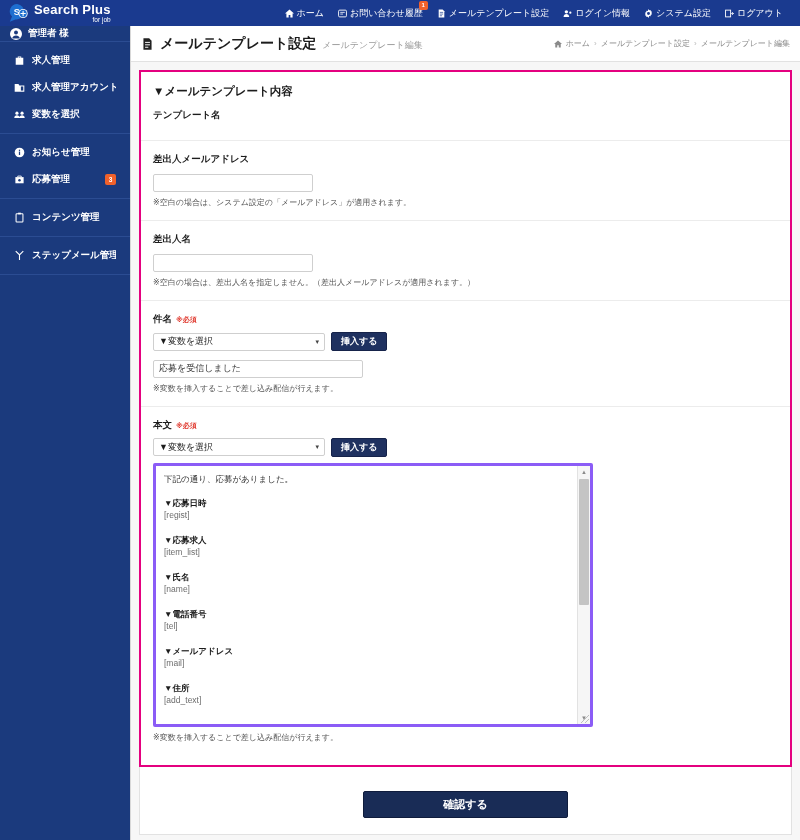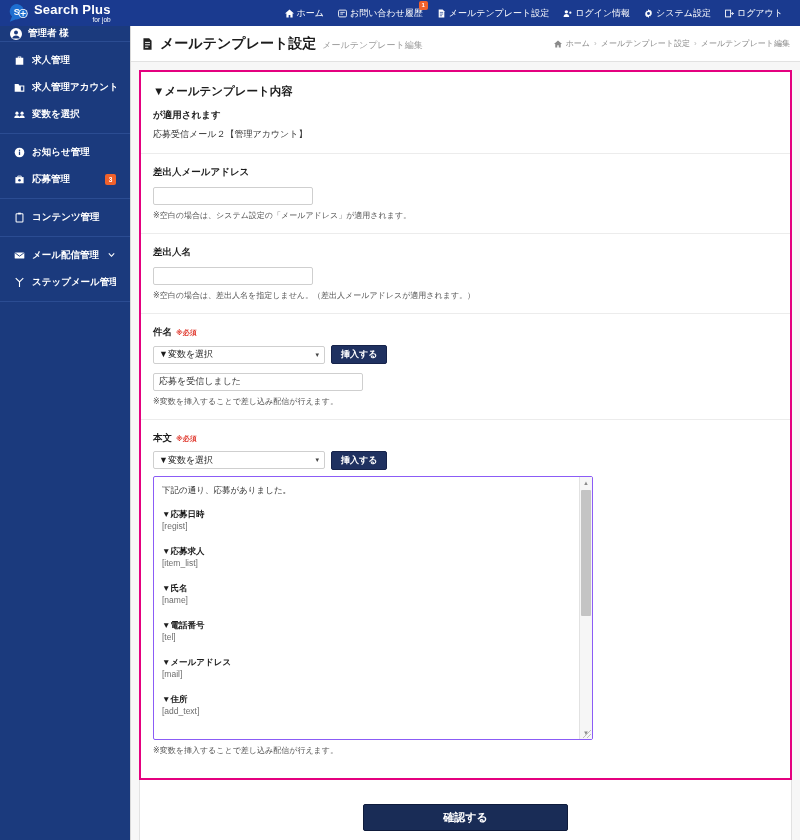--- a/index.html
+++ b/index.html
@@ -131,21 +131,21 @@
   }
   .insert-btn {
     background: #1f3160; color: #ffffff; font-size: 9px; font-weight: bold;
     border: 1px solid #16234a; border-radius: 2px;
     height: 19px; padding: 0 9px; cursor: pointer; line-height: 17px;
     font-family: "Liberation Sans", sans-serif;
   }
 
   .body-area {
     position: relative; width: 440px; height: 264px;
-    border: 1px solid #8b5cf6; border-radius: 2px; background: #fff;
+    border: 3px solid #8b5cf6; border-radius: 2px; background: #fff;
     overflow: hidden;
   }
   .body-text {
     position: absolute; inset: 0; padding: 7px 20px 7px 8px;
     font-size: 8.5px; line-height: 1.45; color: #333333;
     white-space: pre-wrap; overflow: hidden;
   }
   .body-text .hdr { font-weight: bold; color: #1c1c1c; }
   .body-text .var { color: #6d6d6d; }
   .sbar {
@@ -341,34 +341,20 @@
             </svg>
         </span>
         <span class="lbl">コンテンツ管理</span>
       </div>
     </div>
 
     <div class="side-group">
       <div class="side-item">
         <span class="ic">
           <svg viewBox="0 0 16 16">
-              <rect x="1" y="3.5" width="14" height="9" rx="1"></rect>
-              <path d="M1.6 4.3L8 9l6.4-4.7" fill="none" stroke="#1b3a7d" stroke-width="1.3"></path>
-            </svg>
-        </span>
-        <span class="lbl">メール配信管理</span>
-        <span class="side-chev">
-          <svg viewBox="0 0 16 16">
-              <path d="M2.5 5l5.5 5.5L13.5 5l-1.4-1.3L8 7.8 3.9 3.7z"></path>
-            </svg>
-        </span>
-      </div>
-      <div class="side-item">
-        <span class="ic">
-          <svg viewBox="0 0 16 16">
               <path d="M2.5 1.5L8 7v7.5M13.5 1.5L8 7" fill="none" stroke="#fff" stroke-width="1.6"></path>
             </svg>
         </span>
         <span class="lbl">ステップメール管理</span>
       </div>
     </div>
   </aside>
 
   <section class="main">
 
@@ -398,23 +384,22 @@
       </div>
     </div>
 
     <div class="content">
 
       <div class="panel">
         <div class="panel-title">▼メールテンプレート内容</div>
 
         <div class="field-block">
           <div class="field-label">
-            <span>が適用されます</span>
-          </div>
-          <div class="field-static">応募受信メール２【管理アカウント】</div>
+            <span>テンプレート名</span>
+          </div>
         </div>
 
         <div class="field-block">
           <div class="field-label">
             <span>差出人メールアドレス</span>
           </div>
           <input class="txt-input" type="text" value="" style="">
           <div class="note">※空白の場合は、システム設定の「メールアドレス」が適用されます。</div>
         </div>
 

